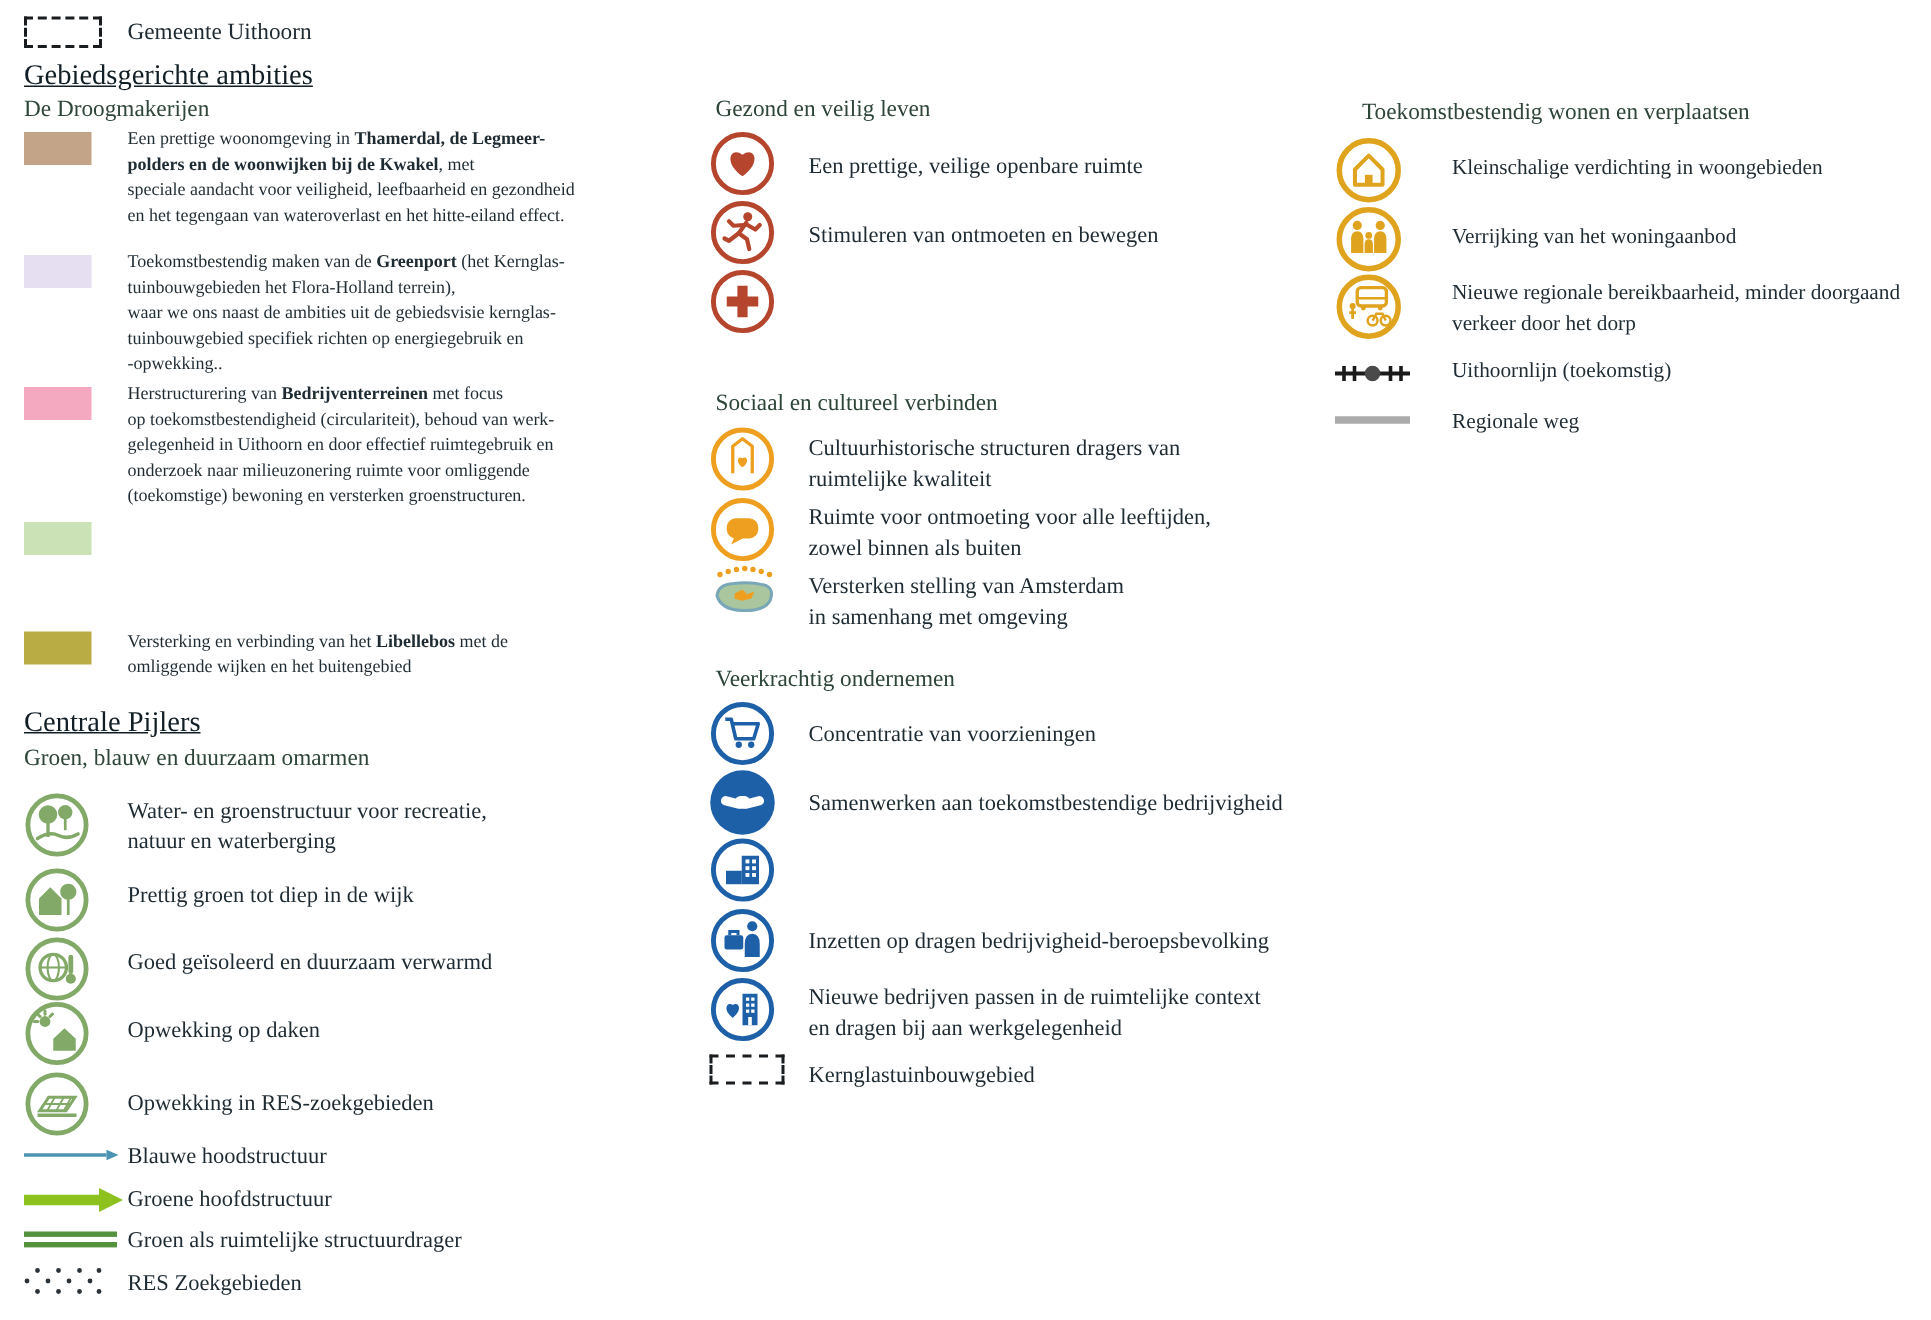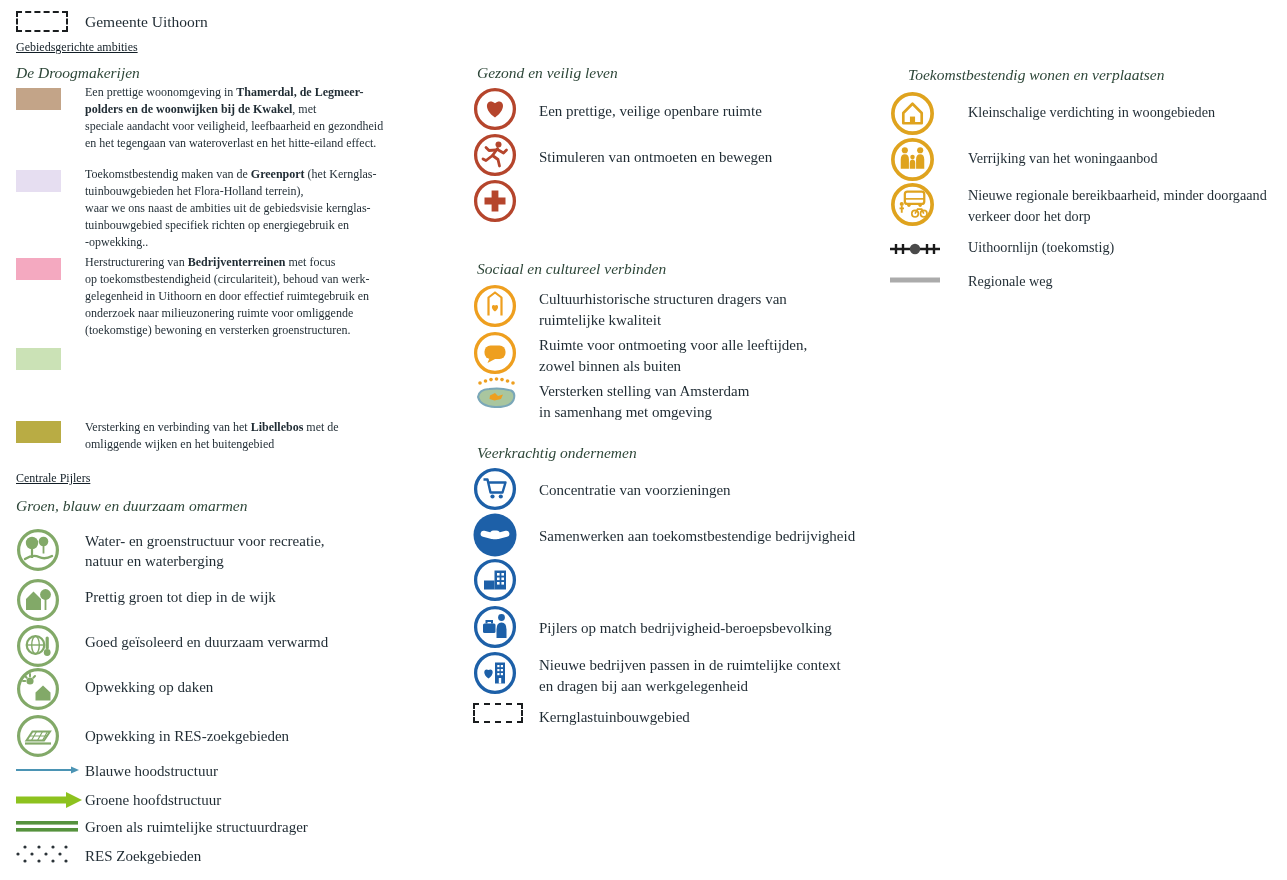--- a/index.html
+++ b/index.html
@@ -11,22 +11,22 @@
   .row { position:absolute; display:flex; align-items:flex-start; }
   .lrow { left:16px; }  .lrow .ic { width:69px; }
   .mrow { left:473px; } .mrow .ic { width:66px; }
   .rrow { left:890px; } .rrow .ic { width:78px; }
   .ic { flex:none; display:block; }
   .lbl { font-size:15px; line-height:20px; white-space:pre-line; color:var(--text); }
   .mrow .lbl { line-height:21px; }
   .rrow .lbl { font-size:14.2px; line-height:21px; }
   .par { font-size:12px; line-height:17px; white-space:pre-line; color:var(--text); }
   .par b { font-weight:bold; }
-  .h-u { position:absolute; font-size:12px; text-decoration:underline; color:var(--heading,#121e26);font-family:Liberation Serif, serif; }
-  .h-i { position:absolute; font-size:15.5px; font-style:italic; color:var(--subheading,#2d4638); }
+  .h-u { position:absolute; font-size:19px; text-decoration:underline; color:var(--heading,#121e26);font-family:Liberation Serif, serif; }
+  .h-i { position:absolute; font-size:15.5px; color:var(--subheading,#2d4638); }
   .swatch { width:45px; height:22px; display:block; }
   .sw-tan { background:var(--swatch-tan); }
   .sw-lavender { background:var(--swatch-lavender); }
   .sw-pink { background:var(--swatch-pink); }
   .sw-lightgreen { background:var(--swatch-lightgreen); }
   .sw-olive { background:var(--swatch-olive); }
   .dashed-box { display:block; border:2px dashed #1a1d1f; background:#fff; }
   .c-green { color:var(--green-icon); }
   .c-red { color:var(--red-icon); }
   .c-orange { color:var(--orange-icon); }
@@ -330,21 +330,21 @@
 <div class="row mrow" style="top:618px">
   <span class="ic c-blue" style="margin-top:-13px">
     <svg width="44" height="44" viewBox="0 0 44 44">
         <circle cx="22" cy="22" r="19.4" fill="none" stroke="currentColor" stroke-width="3.3"></circle>
         <rect x="10" y="18.5" width="12.5" height="9.5" rx="1.5" fill="currentColor"></rect>
         <path d="M13.5 18.5 L13.5 16 L19 16 L19 18.5" fill="none" stroke="currentColor" stroke-width="2"></path>
         <circle cx="28.5" cy="12.5" r="3.4" fill="currentColor"></circle>
         <path d="M23.5 33 L23.5 24.5 Q23.5 17.5 28.5 17.5 Q33.5 17.5 33.5 24.5 L33.5 33 Z" fill="currentColor"></path>
       </svg>
   </span>
-  <span class="lbl">Pijlers op match bedrijvigheid-beroepsbevolking</span>
+  <span class="lbl">Inzetten op dragen bedrijvigheid-beroepsbevolking</span>
 </div>
 <div class="row mrow" style="top:655px">
   <span class="ic c-blue" style="margin-top:-4px">
     <svg width="44" height="44" viewBox="0 0 44 44">
         <circle cx="22" cy="22" r="19.4" fill="none" stroke="currentColor" stroke-width="3.3"></circle>
         <path d="M15.5 27.5 C8.5 22.5 11.5 16.5 15.5 19 C19.5 16.5 22.5 22.5 15.5 27.5 Z" fill="currentColor"></path>
         <rect x="22" y="11.5" width="10" height="21" fill="currentColor"></rect>
         <g fill="#fff">
           <rect x="24.3" y="14" width="2.2" height="2.2"></rect>
           <rect x="27.8" y="14" width="2.2" height="2.2"></rect>

